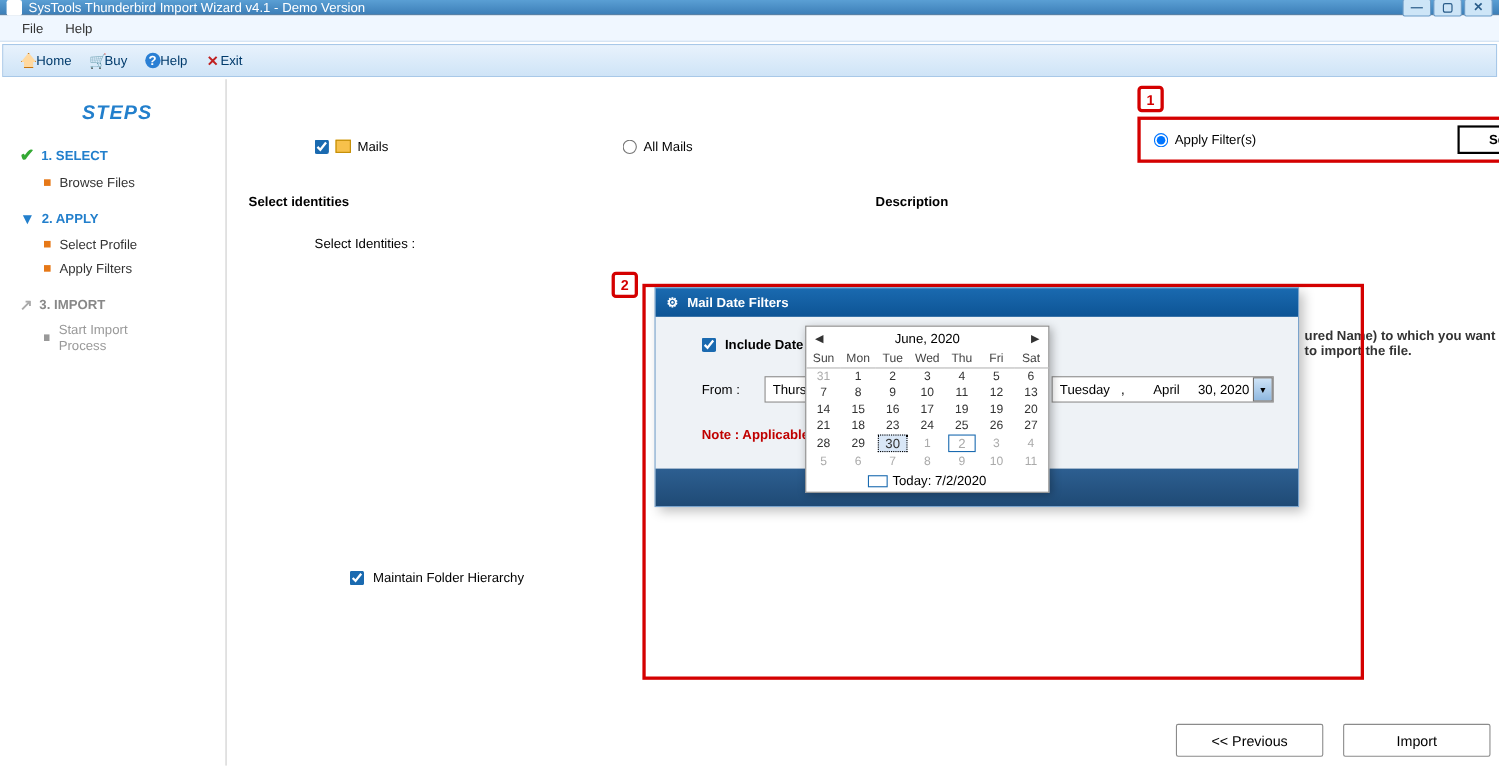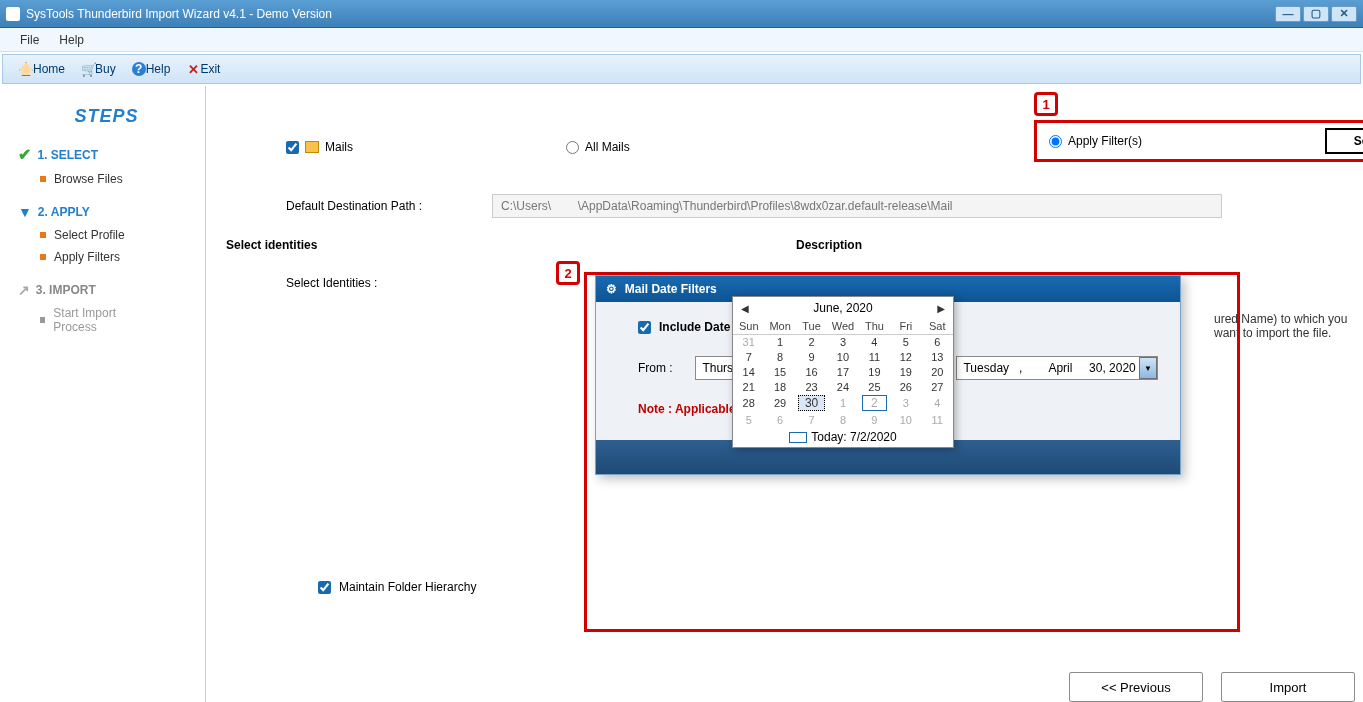--- a/index.html
+++ b/index.html
@@ -1,17 +1,17 @@
 <!DOCTYPE html>
 <html><head>
 <meta charset="utf-8">
 <style>
   *{box-sizing:border-box;font-family:"Segoe UI",Arial,sans-serif;font-size:12px;}
   body{margin:0;padding:0;background:#fff;width:1363px;height:702px;overflow:hidden;}
-  .titlebar{background:linear-gradient(#5a9fd4,#3d7fb8);height:28px;color:#fff;display:flex;align-items:center;padding:0 6px;border-bottom:1px solid #2a5d8a;}
+  .titlebar{background:linear-gradient(#5a9fd4,#3d7fb8);height:14px;color:#fff;display:flex;align-items:center;padding:0 6px;border-bottom:1px solid #2a5d8a;}
   .titlebar .icon{width:14px;height:14px;background:#fff;border-radius:2px;margin-right:6px;}
   .titlebar .title{flex:1;font-size:12px;color:#fff;}
   .winbtns{display:flex;gap:2px;}
   .winbtn{width:26px;height:16px;background:#cde5f7;border:1px solid #6b9bc7;border-radius:2px;display:flex;align-items:center;justify-content:center;color:#2a5d8a;font-weight:bold;font-size:11px;}
   .menubar{background:#f0f7ff;height:24px;display:flex;align-items:center;padding:0 10px;border-bottom:1px solid #d0e0f0;}
   .menuitem{padding:3px 10px;color:#333;}
   .toolbar{background:linear-gradient(#e8f2fc,#cfe4f7);height:30px;display:flex;align-items:center;padding:0 8px;border:1px solid #a8c8e8;margin:2px;}
   .tbtn{display:flex;align-items:center;gap:0;padding:2px 8px;color:#003a6b;}
   .tbtn .ic{width:14px;height:14px;display:inline-block;}
   .body{display:flex;height:624px;}
@@ -169,35 +169,31 @@
     </div>
 
     <div class="filterbox">
       <div class="radiocell">
         <input type="radio" name="mailfilter" checked="" style="">
         <span>Apply Filter(s)</span>
       </div>
       <button class="setbtn">Set...</button>
     </div>
 
-    <div class="destrow">
-      <span class="destlabel">Default Destination Path :</span>
-      <input class="destinput" readonly="" value="C:\Users\        \AppData\Roaming\Thunderbird\Profiles\8wdx0zar.default-release\Mail" style="">
-    </div>
 
     <div class="section-hd" style="margin-left:0;">
       <div class="c1">Select identities</div>
       <div>Description</div>
     </div>
 
     <div class="identrow">
       <span>Select Identities :</span>
     </div>
 
-    <div style="position:absolute;left:988px;top:226px;" class="descr">ured Name) to  which  you want to import the file.</div>
+    <div style="position:absolute;left:960px;top:226px;font-weight:bold;" class="descr">ured Name) to  which  you want to import the file.</div>
 
     <div class="dlg-wrap">
       <div class="dlg">
         <div class="dlg-title">
           <span style="font-size:12px;">⚙</span>
           <span>Mail Date Filters</span>
         </div>
         <div class="dlg-body">
           <div class="incrow">
             <input type="checkbox" checked="" style="">

